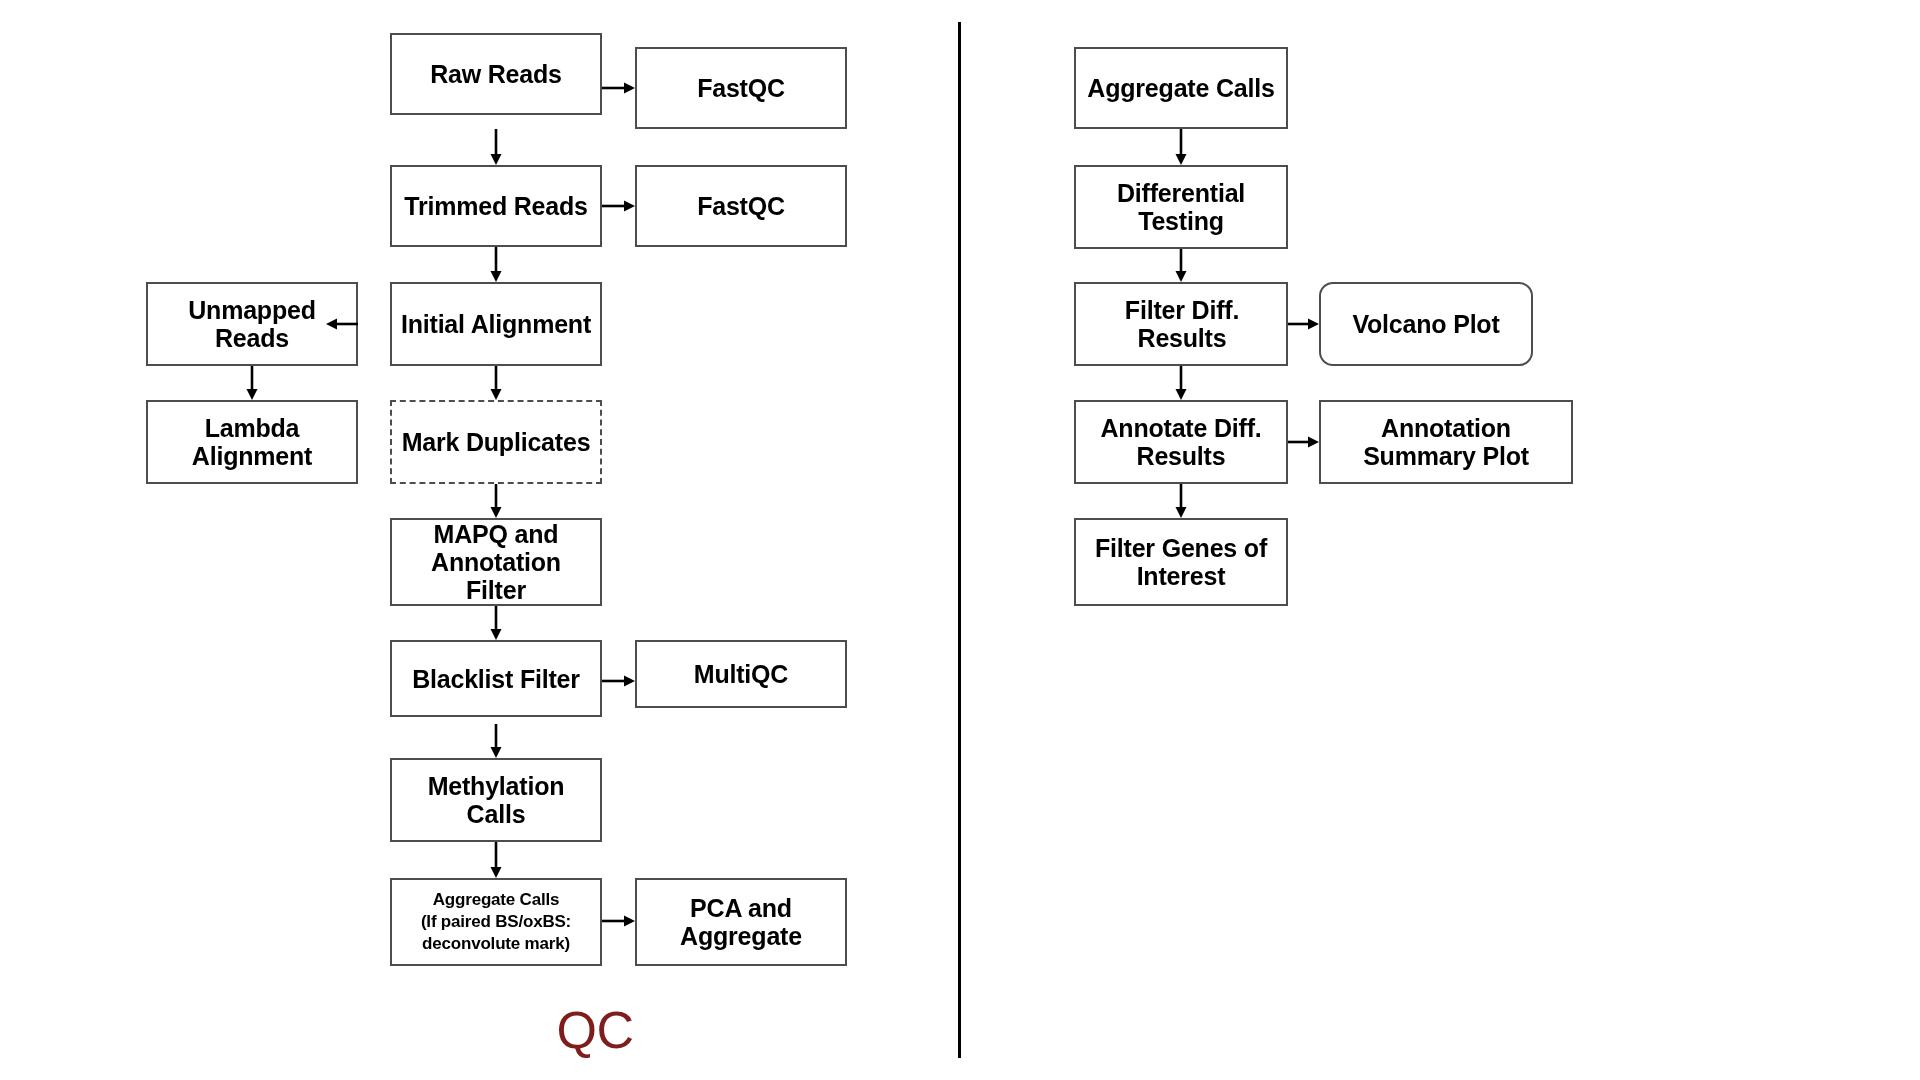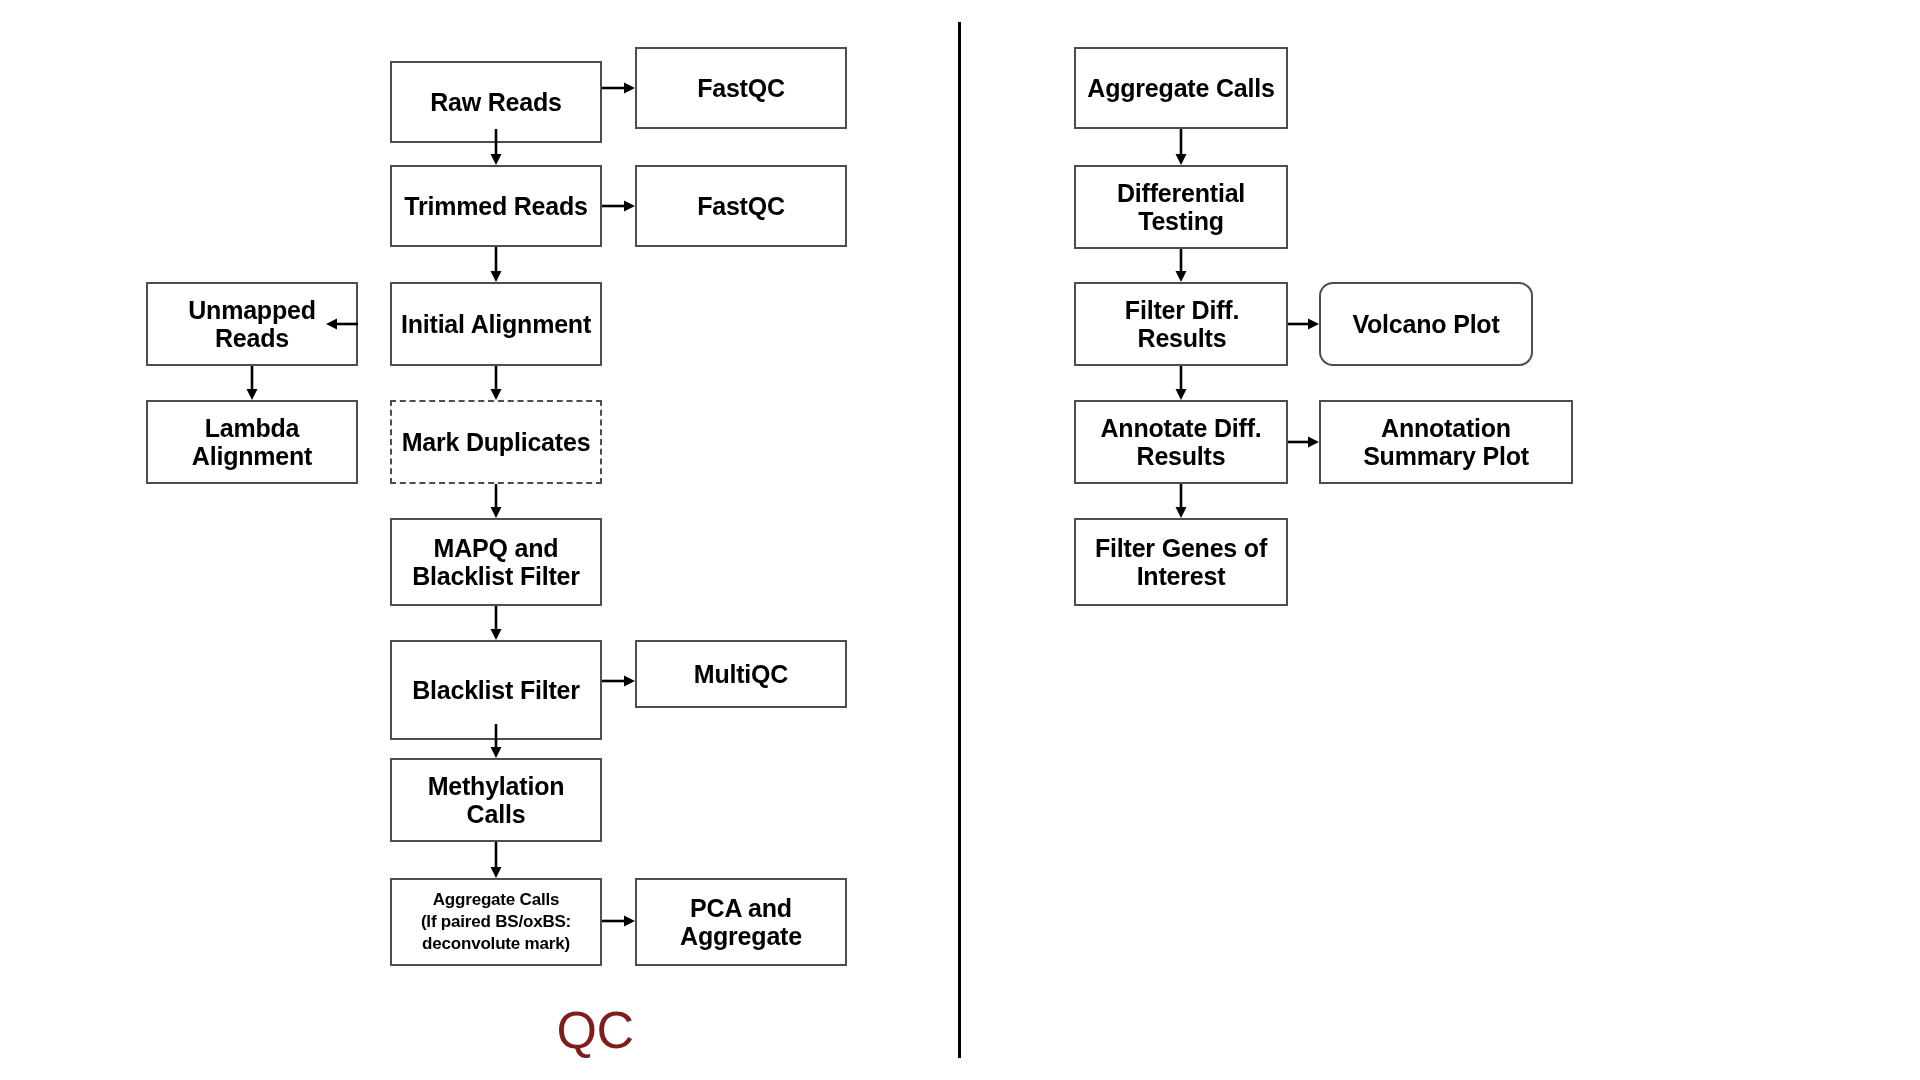--- a/index.html
+++ b/index.html
@@ -73,21 +73,21 @@
   }
 </style>
 </head>
 <body>
 
 <div id="canvas">
 
   <div id="divider" style="left: 958px; top: 22px; width: 3px; height: 1036px; background: rgb(0, 0, 0);"></div>
 
   <div id="nodes-layer">
-      <div class="node" style="left: 390px; top: 61px; width: 212px; height: 82px; border-color: rgb(77, 77, 77); padding-left: 6px;">
+      <div class="node" style="left: 390px; top: 33px; width: 212px; height: 82px; border-color: rgb(77, 77, 77); padding-left: 6px;">
         <span class="lines">Raw Reads</span>
       </div>
       <div class="node" style="left: 635px; top: 47px; width: 212px; height: 82px; border-color: rgb(77, 77, 77);">
         <span class="lines">FastQC</span>
       </div>
       <div class="node" style="left: 390px; top: 165px; width: 212px; height: 82px; border-color: rgb(77, 77, 77);">
         <span class="lines">Trimmed Reads</span>
       </div>
       <div class="node" style="left: 635px; top: 165px; width: 212px; height: 82px; border-color: rgb(77, 77, 77);">
         <span class="lines">FastQC</span>
@@ -101,23 +101,23 @@
       </div>
       <div class="node" style="left: 146px; top: 400px; width: 212px; height: 84px; border-color: rgb(77, 77, 77);">
         <span class="lines">Lambda
 Alignment</span>
       </div>
       <div class="node dashed" style="left: 390px; top: 400px; width: 212px; height: 84px; border-color: rgb(77, 77, 77);">
         <span class="lines">Mark Duplicates</span>
       </div>
       <div class="node" style="left: 390px; top: 518px; width: 212px; height: 88px; border-color: rgb(77, 77, 77);">
         <span class="lines">MAPQ and
-Blacklist Filter</span>
-      </div>
-      <div class="node" style="left: 390px; top: 640px; width: 212px; height: 100px; border-color: rgb(77, 77, 77);">
+Annotation Filter</span>
+      </div>
+      <div class="node" style="left: 390px; top: 640px; width: 212px; height: 77px; border-color: rgb(77, 77, 77);">
         <span class="lines">Blacklist Filter</span>
       </div>
       <div class="node" style="left: 635px; top: 640px; width: 212px; height: 68px; border-color: rgb(77, 77, 77);">
         <span class="lines">MultiQC</span>
       </div>
       <div class="node" style="left: 390px; top: 758px; width: 212px; height: 84px; border-color: rgb(77, 77, 77);">
         <span class="lines">Methylation Calls</span>
       </div>
       <div class="node small" style="left: 390px; top: 878px; width: 212px; height: 88px; border-color: rgb(77, 77, 77);">
         <span class="lines">Aggregate Calls

